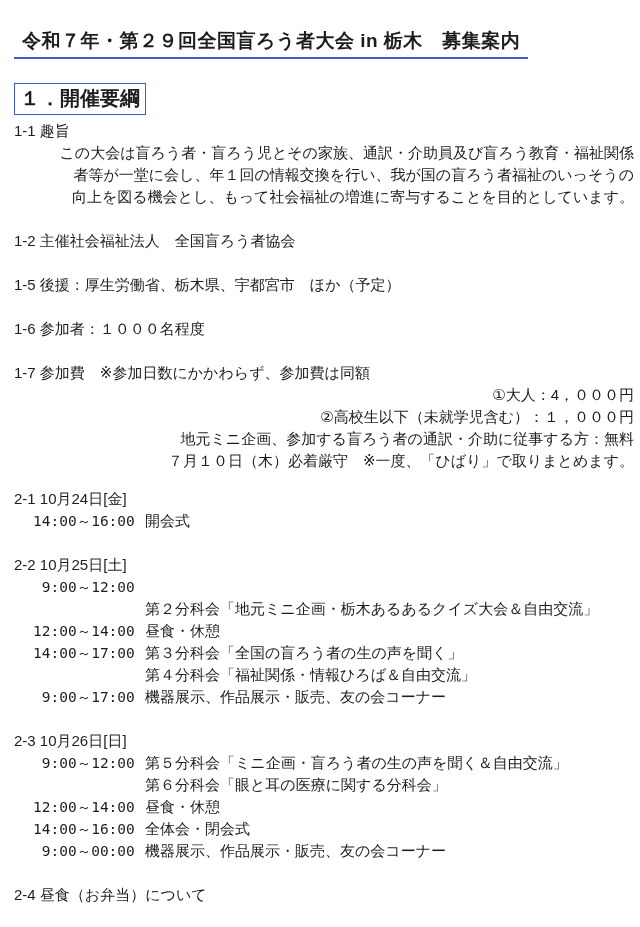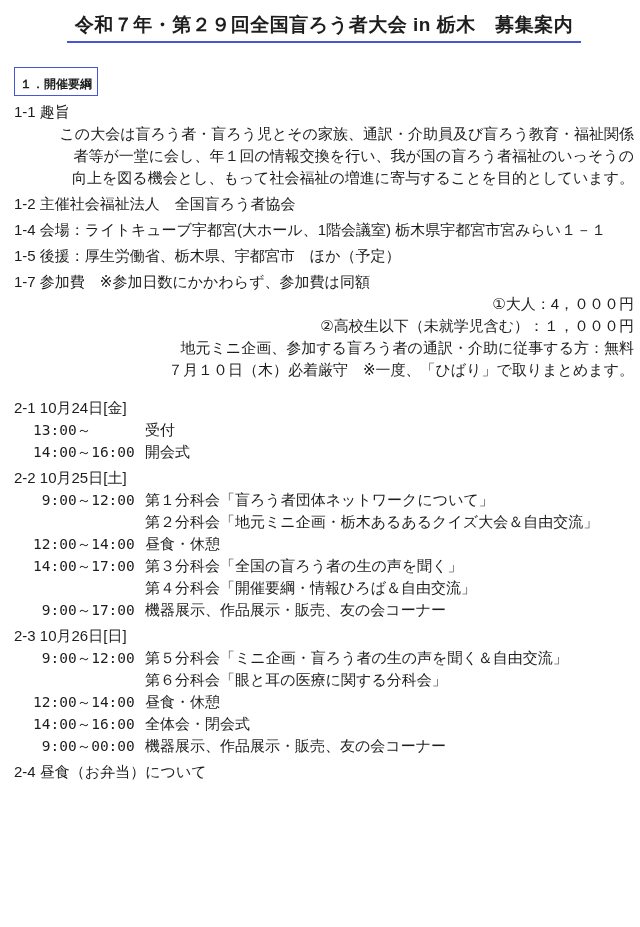--- a/index.html
+++ b/index.html
@@ -7,42 +7,42 @@
   html, body { margin: 0; padding: 0; background: #ffffff; }
   .page {
     width: 640px;
     height: 927px;
     overflow: hidden;
     padding: 12px 6px 10px 14px;
     font-family: "Liberation Sans", "DejaVu Sans", sans-serif;
     color: var(--text);
     font-size: 15px;
   }
-  .title-wrap { text-align: center; margin: 0 0 24px 0; }
+  .title-wrap { margin: 16px 0 24px 0; }
   .doc-title {
     display: inline-block;
     font-size: 19px;
     font-weight: bold;
     letter-spacing: 0.5px;
     border-bottom: 2px solid var(--accent);
     padding: 0 8px 3px 8px;
     white-space: pre;
   }
   .boxed-heading {
     display: inline-block;
     border: 1px solid var(--accent);
-    padding: 8px 5px 2px 5px;
-    font-size: 12px;
+    padding: 1px 5px 2px 5px;
+    font-size: 20px;
     font-weight: bold;
     margin: 0 0 5px 0;
     white-space: pre;
   }
   .line { line-height: 22px; white-space: pre; }
   .indent { padding-left: 16px; text-align: right; }
-  .mt { margin-top: 4px; }
+  .mt { margin-top: 22px; }
   .mt-lg { margin-top: 16px; }
   .prow { display: flex; line-height: 22px; padding-left: 19px; }
   .ptime {
     font-family: "DejaVu Sans Mono", monospace;
     font-size: 14.5px;
     white-space: pre;
     min-width: 112px;
     flex: 0 0 112px;
   }
   .pact { white-space: pre; }
@@ -59,61 +59,56 @@
 
   <section>
     <div>
       <span class="boxed-heading">１．開催要綱</span>
     </div>
     <div class="line">1-1 趣旨</div>
     <div class="line indent">この大会は盲ろう者・盲ろう児とその家族、通訳・介助員及び盲ろう教育・福祉関係</div>
     <div class="line indent">者等が一堂に会し、年１回の情報交換を行い、我が国の盲ろう者福祉のいっそうの</div>
     <div class="line indent">向上を図る機会とし、もって社会福祉の増進に寄与することを目的としています。</div>
     <div class="line mt">1-2 主催社会福祉法人　全国盲ろう者協会</div>
-    <div class="line mt">1-4 会場：ライトキューブ宇都宮(大ホール、1階会議室) 栃木県宇都宮市宮みらい１－１</div>
     <div class="line mt">1-5 後援：厚生労働省、栃木県、宇都宮市　ほか（予定）</div>
+    <div class="line mt">1-6 参加者：１０００名程度</div>
     <div class="line mt">1-7 参加費　※参加日数にかかわらず、参加費は同額</div>
     <div class="line indent">①大人：4，０００円</div>
     <div class="line indent">②高校生以下（未就学児含む）：１，０００円</div>
     <div class="line indent">地元ミニ企画、参加する盲ろう者の通訳・介助に従事する方：無料</div>
     <div class="line indent">７月１０日（木）必着厳守　※一度、「ひばり」で取りまとめます。</div>
   </section>
 
   <section class="mt-lg">
 
     <div class="line">2-1 10月24日[金]</div>
     <div class="prow">
-      <span class="ptime">13:00～</span>
-      <span class="pact">受付</span>
-    </div>
-    <div class="prow">
       <span class="ptime">14:00～16:00</span>
       <span class="pact">開会式</span>
     </div>
 
     <div class="line mt">2-2 10月25日[土]</div>
     <div class="prow">
       <span class="ptime"> 9:00～12:00</span>
-      <span class="pact">第１分科会「盲ろう者団体ネットワークについて」</span>
     </div>
     <div class="prow">
       <span class="ptime"></span>
       <span class="pact">第２分科会「地元ミニ企画・栃木あるあるクイズ大会＆自由交流」</span>
     </div>
     <div class="prow">
       <span class="ptime">12:00～14:00</span>
       <span class="pact">昼食・休憩</span>
     </div>
     <div class="prow">
       <span class="ptime">14:00～17:00</span>
       <span class="pact">第３分科会「全国の盲ろう者の生の声を聞く」</span>
     </div>
     <div class="prow">
       <span class="ptime"></span>
-      <span class="pact">第４分科会「開催要綱・情報ひろば＆自由交流」</span>
+      <span class="pact">第４分科会「福祉関係・情報ひろば＆自由交流」</span>
     </div>
     <div class="prow">
       <span class="ptime"> 9:00～17:00</span>
       <span class="pact">機器展示、作品展示・販売、友の会コーナー</span>
     </div>
 
     <div class="line mt">2-3 10月26日[日]</div>
     <div class="prow">
       <span class="ptime"> 9:00～12:00</span>
       <span class="pact">第５分科会「ミニ企画・盲ろう者の生の声を聞く＆自由交流」</span>

